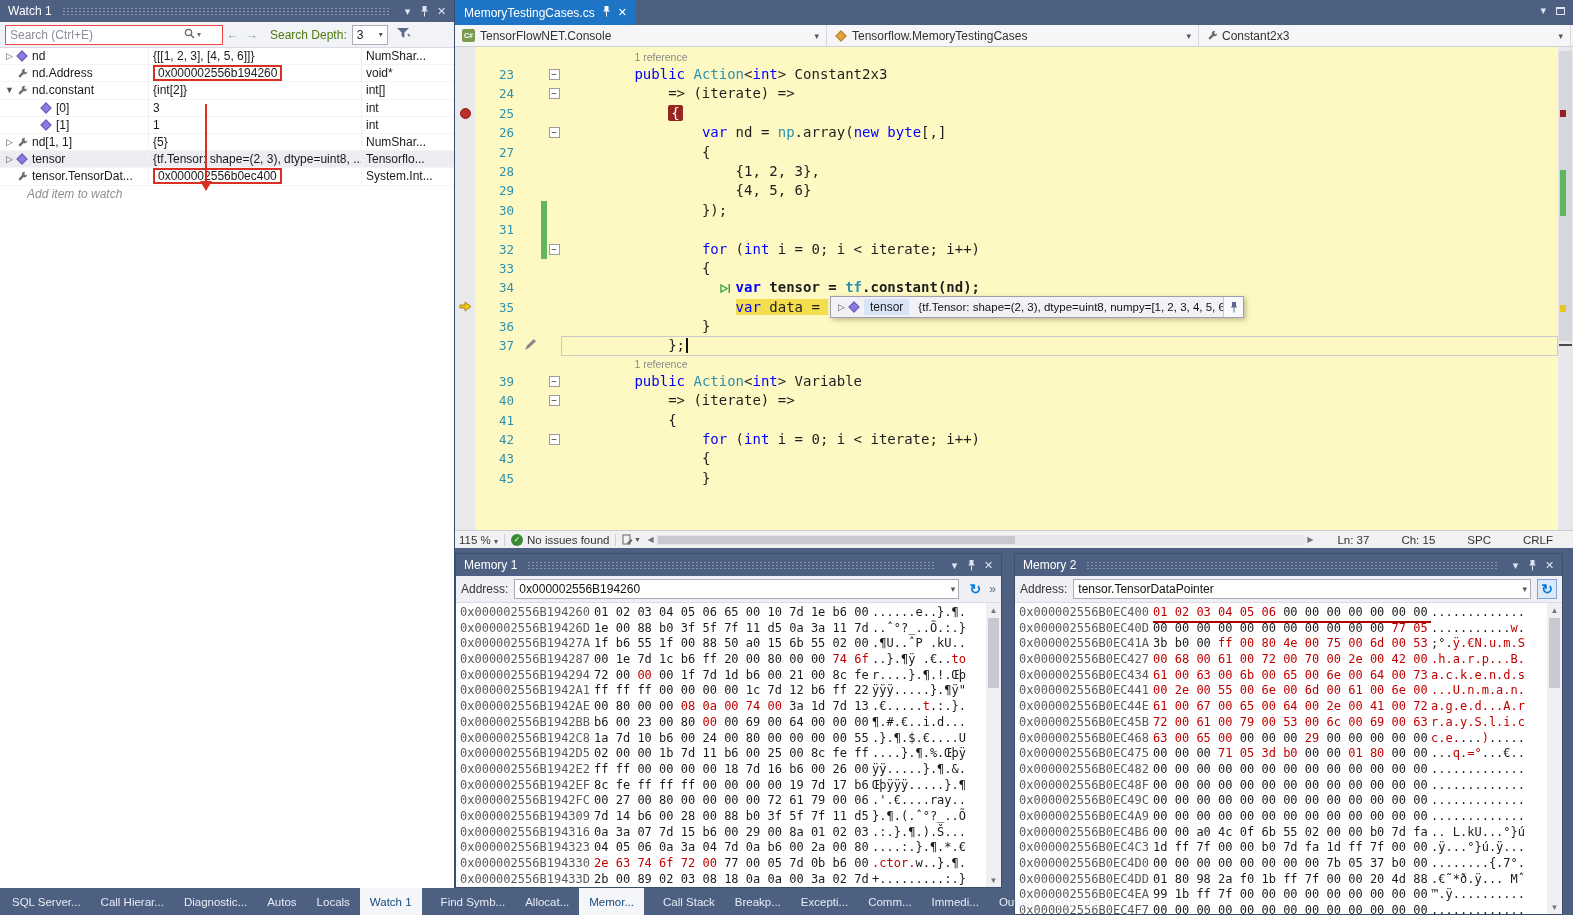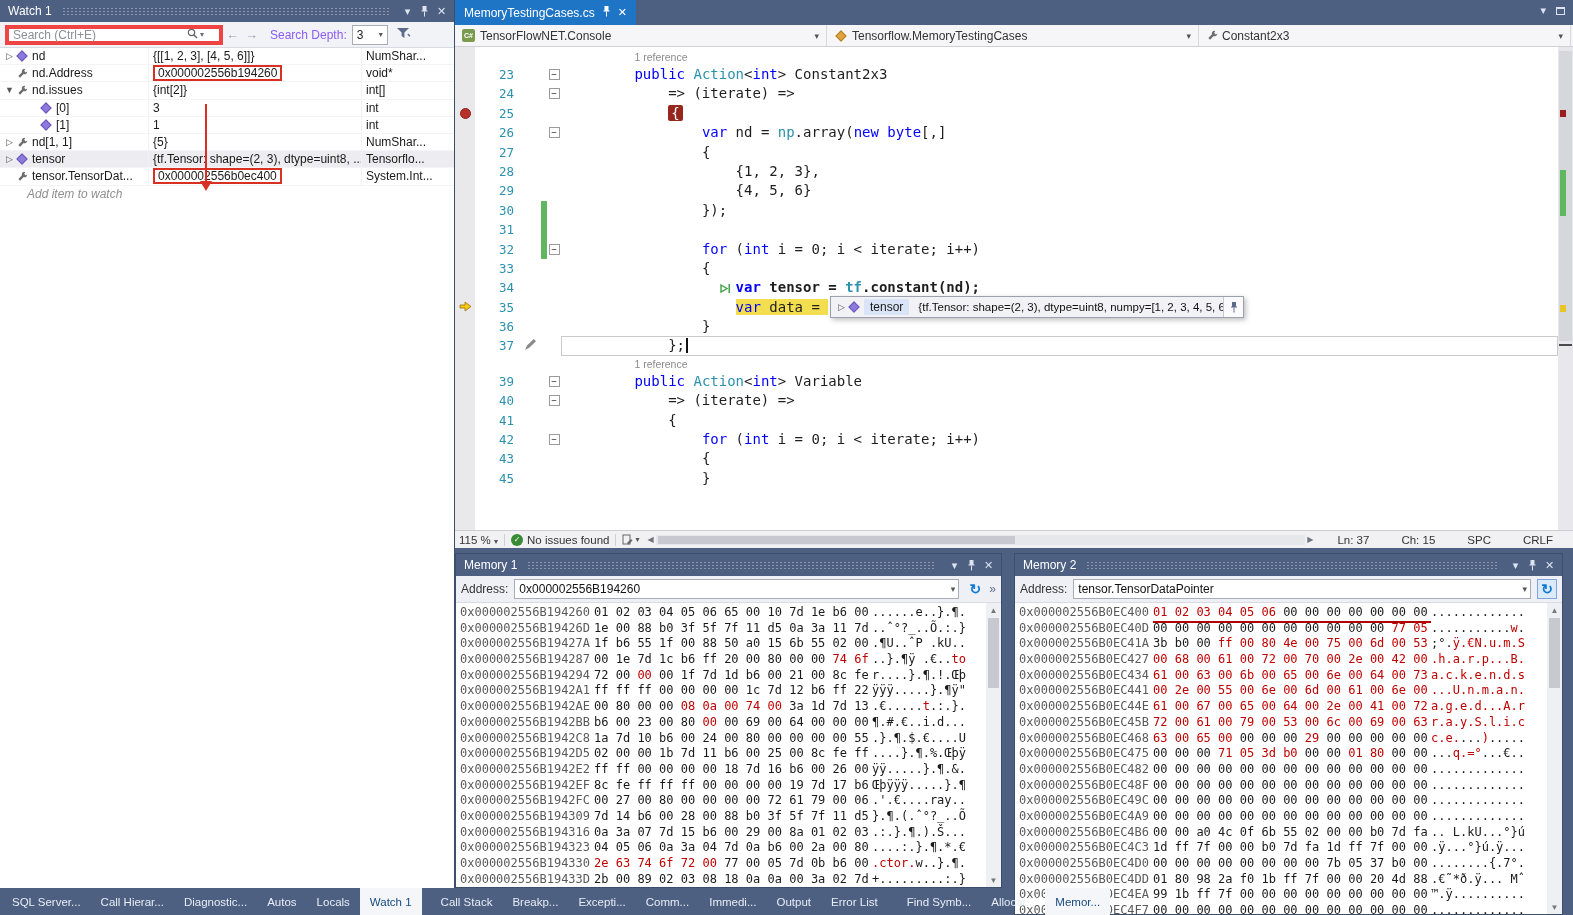--- a/index.html
+++ b/index.html
@@ -14,26 +14,26 @@
 
   
   .titlebar{height:22px;background:var(--titlebar);color:#fff;display:flex;align-items:center;font-size:12px;padding:0 4px 0 8px}
   .tb-dots{flex:1;height:9px;margin:0 10px;background-image:radial-gradient(rgba(255,255,255,.35) 1px,transparent 1.2px);background-size:4px 3px}
   .tb-icon{width:17px;height:17px;display:flex;align-items:center;justify-content:center;color:#DDE3F0;font-size:11px;cursor:default}
   .tb-icon svg{display:block}
 
   
   #watch-panel{left:0;top:0;width:455px;height:888px;border-right:1px solid #3C4E6E}
   .searchbar{height:26px;display:flex;align-items:center;background:#F2F3F7;border-bottom:1px solid #D9DAE2;padding:0 2px}
-  .search-wrap{position:relative;width:218px;height:20px;background:#fff;border:4px solid #ef4444;margin-left:3px;display:flex;align-items:center}
+  .search-wrap{position:relative;width:218px;height:20px;background:#fff;border:1px solid #ef4444;margin-left:3px;display:flex;align-items:center}
   .search-wrap input{border:0;outline:0;width:178px;font-size:12px;padding:0 0 0 4px;color:#333;font-family:"Liberation Sans",sans-serif;background:transparent}
   .search-wrap input::placeholder{color:#8C8F98}
   .mini{color:#6B7080;font-size:11px}
   .nav-arrow{color:#9AA0AC;font-size:13px;margin:0 3px}
-  .depth-label{font-size:12px;color:#8b5cf6;margin:0 5px 0 9px;white-space:nowrap}
+  .depth-label{font-size:12px;color:#4d7c0f;margin:0 5px 0 9px;white-space:nowrap}
   .depth-dd{width:36px;height:20px;border:1px solid #A9ACB5;background:#fff;display:flex;align-items:center;justify-content:space-between;padding:0 4px;font-size:12px;color:#222}
   .grid-header{display:flex;height:20px;background:#FFFFFF;border-bottom:1px solid #E0E0E5;font-size:12px;color:#4A4A4A;align-items:center}
   .gh{border-right:1px solid #E4E4E9;height:100%;display:flex;align-items:center;padding-left:14px}
   .gh.c1{width:148px}.gh.c2{width:214px}.gh.c3{flex:1}
   .w-row{display:flex;height:17.2px;align-items:center;font-size:12px;color:#1A1A1A;border-bottom:1px solid #F4F4F6;white-space:nowrap}
   .w-row.hl{background:#EDEDF1}
   .w-name{width:148px;display:flex;align-items:center;overflow:hidden}
   .w-val{width:214px;overflow:hidden;border-left:1px solid #F1F1F4;border-right:1px solid #F1F1F4;padding-left:4px;height:100%;display:flex;align-items:center}
   .w-type{flex:1;overflow:hidden;padding-left:4px}
   .exp{width:13px;display:inline-block;color:#555;font-size:9px;text-align:center;flex:none}
@@ -47,21 +47,21 @@
   #editor-panel{left:455px;top:0;width:1118px;height:548px;background:var(--env)}
   .tabstrip{height:25px;display:flex;align-items:flex-end;position:relative}
   .doc-tab{height:25px;background:var(--tab-active);color:#fff;display:flex;align-items:center;gap:7px;padding:0 9px;font-size:12px}
   .ts-right{position:absolute;right:8px;top:4px;display:flex;gap:10px;align-items:center;color:#DDE3F0;font-size:11px}
   .win-ic{width:9px;height:8px;border:1px solid #DDE3F0;border-top-width:2px;display:inline-block}
   .breadcrumbbar{height:22px;background:#F6F6F8;border-bottom:1px solid #CFCFD8;display:flex}
   .bc{width:372px;display:flex;align-items:center;padding:0 7px;border-right:1px solid #D8D8DF;font-size:12px;color:#333;overflow:hidden;white-space:nowrap}
   .bc .caret{margin-left:auto;color:#555;font-size:9px}
   .ic-cs{width:13px;height:13px;background:#7A9B4E;color:#fff;font-size:7px;font-weight:bold;display:inline-flex;align-items:center;justify-content:center;margin-right:5px;border-radius:2px;flex:none}
   .ic-class{width:8px;height:8px;background:#E0A33E;border:1px solid #B37F22;transform:rotate(45deg);margin:0 7px 0 3px;flex:none}
-  .codewrap{position:absolute;top:47px;left:0;right:15px;bottom:18px;background:#ffffff;overflow:hidden;padding-top:2px}
+  .codewrap{position:absolute;top:47px;left:0;right:15px;bottom:18px;background:#fef9c3;overflow:hidden;padding-top:2px}
   .glyph-strip{position:absolute;left:0;top:0;bottom:0;width:20px;background:#E9E9EC}
   .cl{display:flex;height:19.4px;line-height:19.4px;font-family:"DejaVu Sans Mono",monospace;font-size:14px;position:relative}
   .m-bp{width:20px;flex:none;display:flex;align-items:center;justify-content:center;position:relative;z-index:1}
   .m-num{width:44px;flex:none;text-align:right;padding-right:5px;color:var(--ln);font-size:12.5px;font-family:"DejaVu Sans Mono",monospace}
   .m-sel{width:22px;flex:none;display:flex;align-items:center;justify-content:center}
   .m-chg{width:6px;flex:none}
   .m-chg.chg{background:var(--chg-green)}
   .m-fold{width:14px;flex:none;display:flex;justify-content:center}
   .fold{width:11px;height:11px;border:1px solid #9B9B9B;background:#fff;font-size:9px;line-height:8px;text-align:center;color:#333;margin-top:4px}
   .code{flex:1;position:relative;white-space:pre;color:#1E1E1E}
@@ -182,21 +182,21 @@
           <div class="w-type">void*</div>
         </div>
         <div class="w-row">
           <div class="w-name" style="padding-left: 3px;">
             <span class="exp">▼</span>
             <span class="icon-prop">
               <svg width="11" height="11" viewBox="0 0 16 16">
                 <path d="M11 1a4 4 0 0 0-3.8 5.3L2 11.5 4.5 14l5.2-5.2A4 4 0 0 0 15 5l-2.5 1.5L10.5 4 12 1.5A4 4 0 0 0 11 1z" fill="#6E6E6E"></path>
               </svg>
             </span>
-            <span>nd.issues</span>
+            <span>nd.constant</span>
           </div>
           <div class="w-val">
             <span>{int[2]}</span>
           </div>
           <div class="w-type">int[]</div>
         </div>
         <div class="w-row">
           <div class="w-name" style="padding-left: 27px;">
             <span class="exp"></span>
             <span class="icon-var"></span>
@@ -657,28 +657,28 @@
   <div id="bottom-tabs">
       <div class="tab-group">
         <div class="btab">SQL Server...</div>
         <div class="btab">Call Hierar...</div>
         <div class="btab">Diagnostic...</div>
         <div class="btab">Autos</div>
         <div class="btab">Locals</div>
         <div class="btab active">Watch 1</div>
       </div>
       <div class="tab-group">
+        <div class="btab">Find Symb...</div>
+        <div class="btab">Allocat...</div>
+        <div class="btab active">Memor...</div>
+      </div>
+      <div class="tab-group">
         <div class="btab">Call Stack</div>
         <div class="btab">Breakp...</div>
         <div class="btab">Excepti...</div>
         <div class="btab">Comm...</div>
         <div class="btab">Immedi...</div>
         <div class="btab">Output</div>
         <div class="btab">Error List</div>
       </div>
-      <div class="tab-group">
-        <div class="btab">Find Symb...</div>
-        <div class="btab">Allocat...</div>
-        <div class="btab active">Memor...</div>
-      </div>
     </div>
 
 </div>
 
 </body></html>

